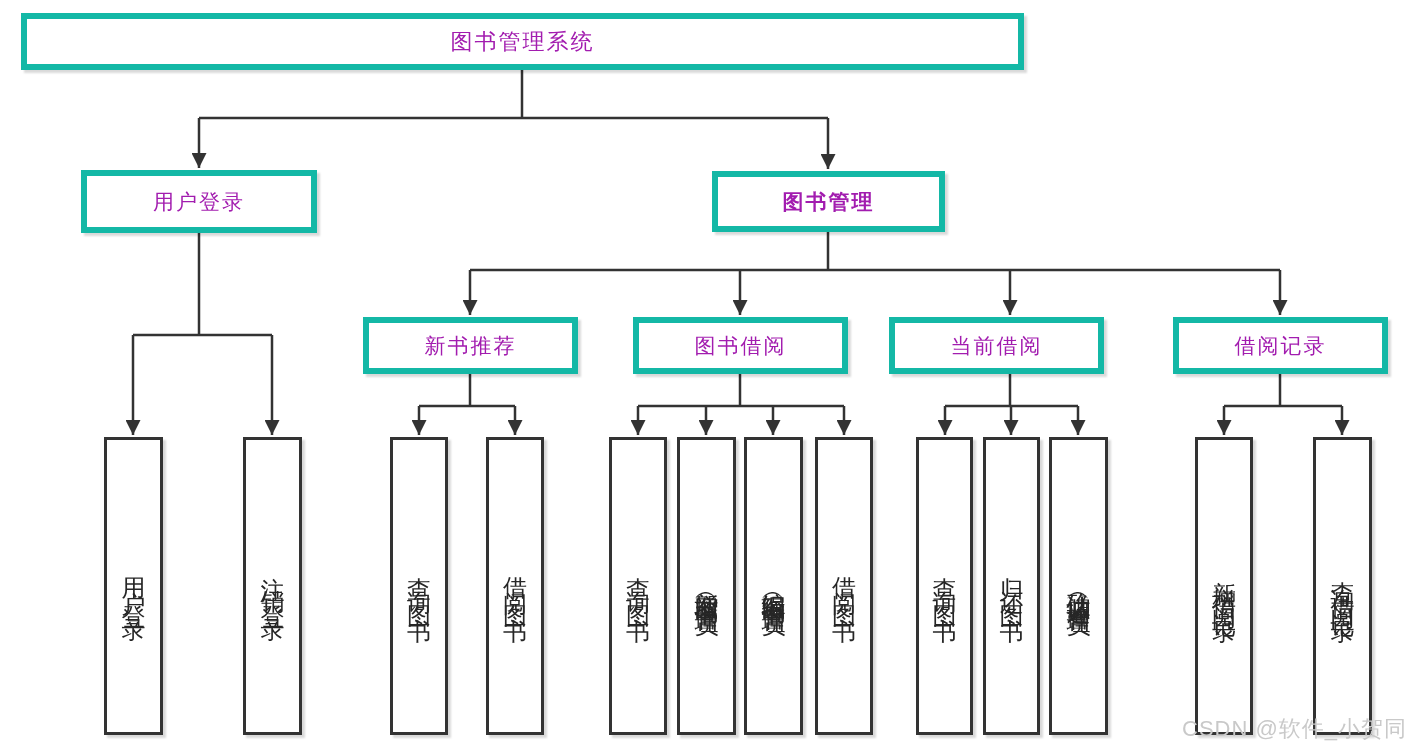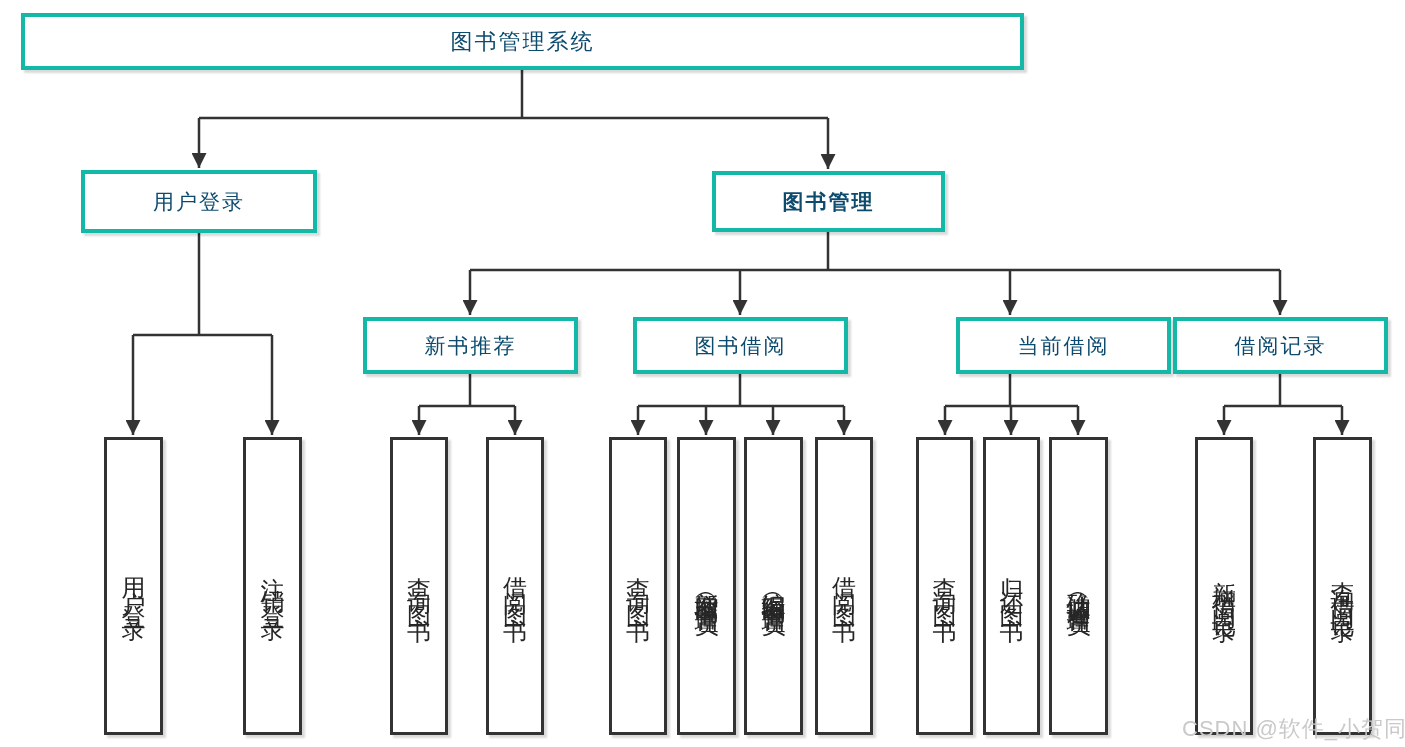--- a/index.html
+++ b/index.html
@@ -17,26 +17,26 @@
   }
   .stage svg.wires {
     position: absolute;
     left: 0; top: 0;
     width: 1405px; height: 747px;
   }
   .node {
     position: absolute;
     box-sizing: border-box;
     background: #ffffff;
-    border: 4px solid #14b8a6;
+    border: 6px solid #14b8a6;
     box-shadow: 3px 3px 2px rgba(0,0,0,0.15);
     display: flex;
     align-items: center;
     justify-content: center;
-    color: #0c4a6e;
+    color: #a21caf;
     font-size: 21px;
     letter-spacing: 2px;
     white-space: nowrap;
   }
   .node.root { font-size: 22px; }
   .leaf {
     position: absolute;
     box-sizing: border-box;
     background: #ffffff;
     border: 3px solid #333333;
@@ -130,21 +130,21 @@
     </g>
   </svg>
 
   <div class="node root" style="left:21px; top:13px; width:1003px; height:57px;">图书管理系统</div>
 
   <div class="node" style="left:81px; top:170px; width:236px; height:63px;">用户登录</div>
   <div class="node" style="left:712px; top:171px; width:233px; height:61px;font-weight:bold;">图书管理</div>
 
   <div class="node" style="left:363px; top:317px; width:215px; height:57px;">新书推荐</div>
   <div class="node" style="left:633px; top:317px; width:215px; height:57px;">图书借阅</div>
-  <div class="node" style="left:956px; top:317px; width:215px; height:57px;">当前借阅</div>
+  <div class="node" style="left:889px; top:317px; width:215px; height:57px;">当前借阅</div>
   <div class="node" style="left:1173px; top:317px; width:215px; height:57px;">借阅记录</div>
 
   <div class="leaf" style="left:104px; top:437px; width:59px; height:298px;">用户登录</div>
   <div class="leaf" style="left:243px; top:437px; width:59px; height:298px;">注销登录</div>
 
   <div class="leaf" style="left:390px; top:437px; width:58px; height:298px;">查询图书</div>
   <div class="leaf" style="left:486px; top:437px; width:58px; height:298px;">借阅图书</div>
 
   <div class="leaf" style="left:609px; top:437px; width:58px; height:298px;">查询图书</div>
   <div class="leaf dense" style="left:677px; top:437px; width:59px; height:298px;">新增图书（管理员）</div>

